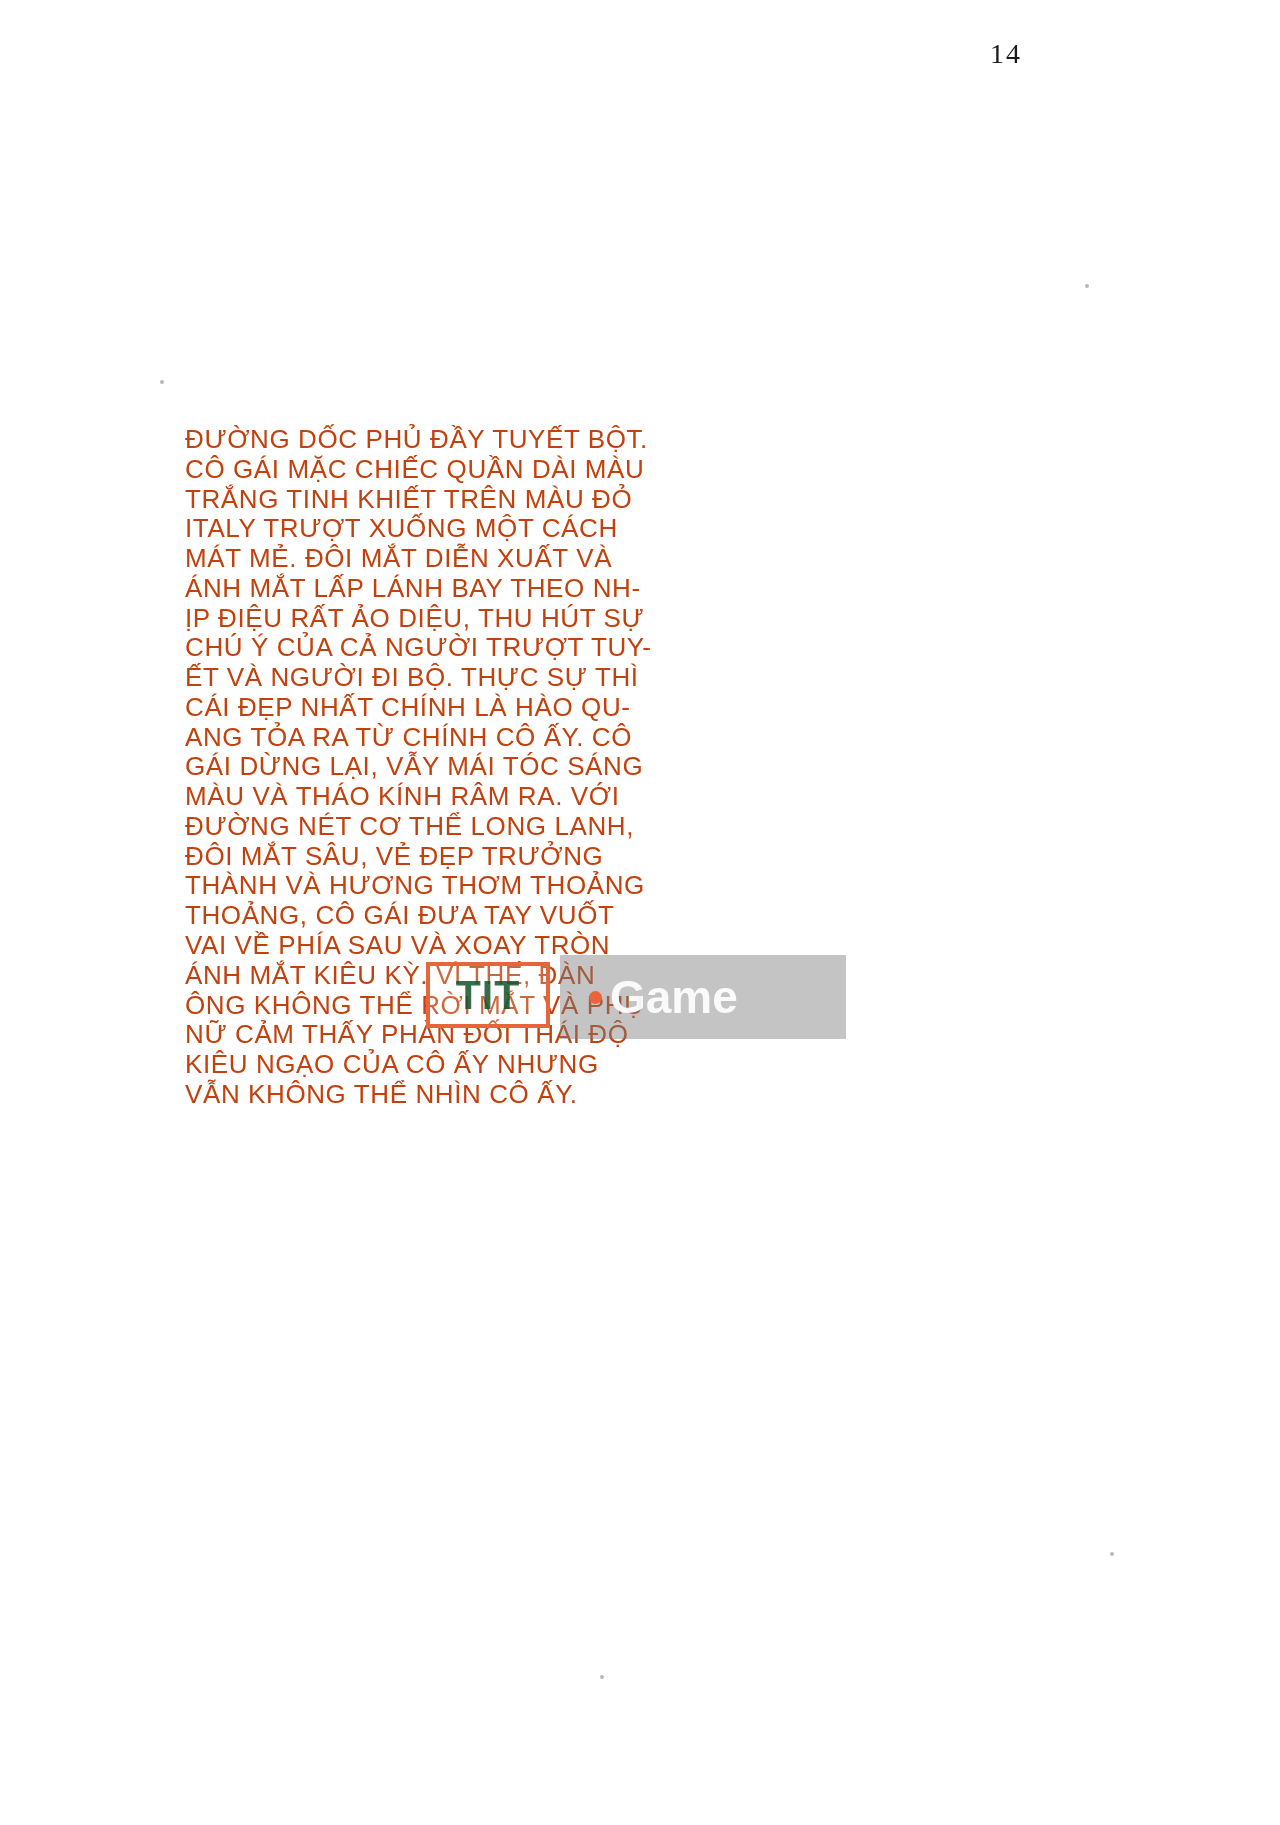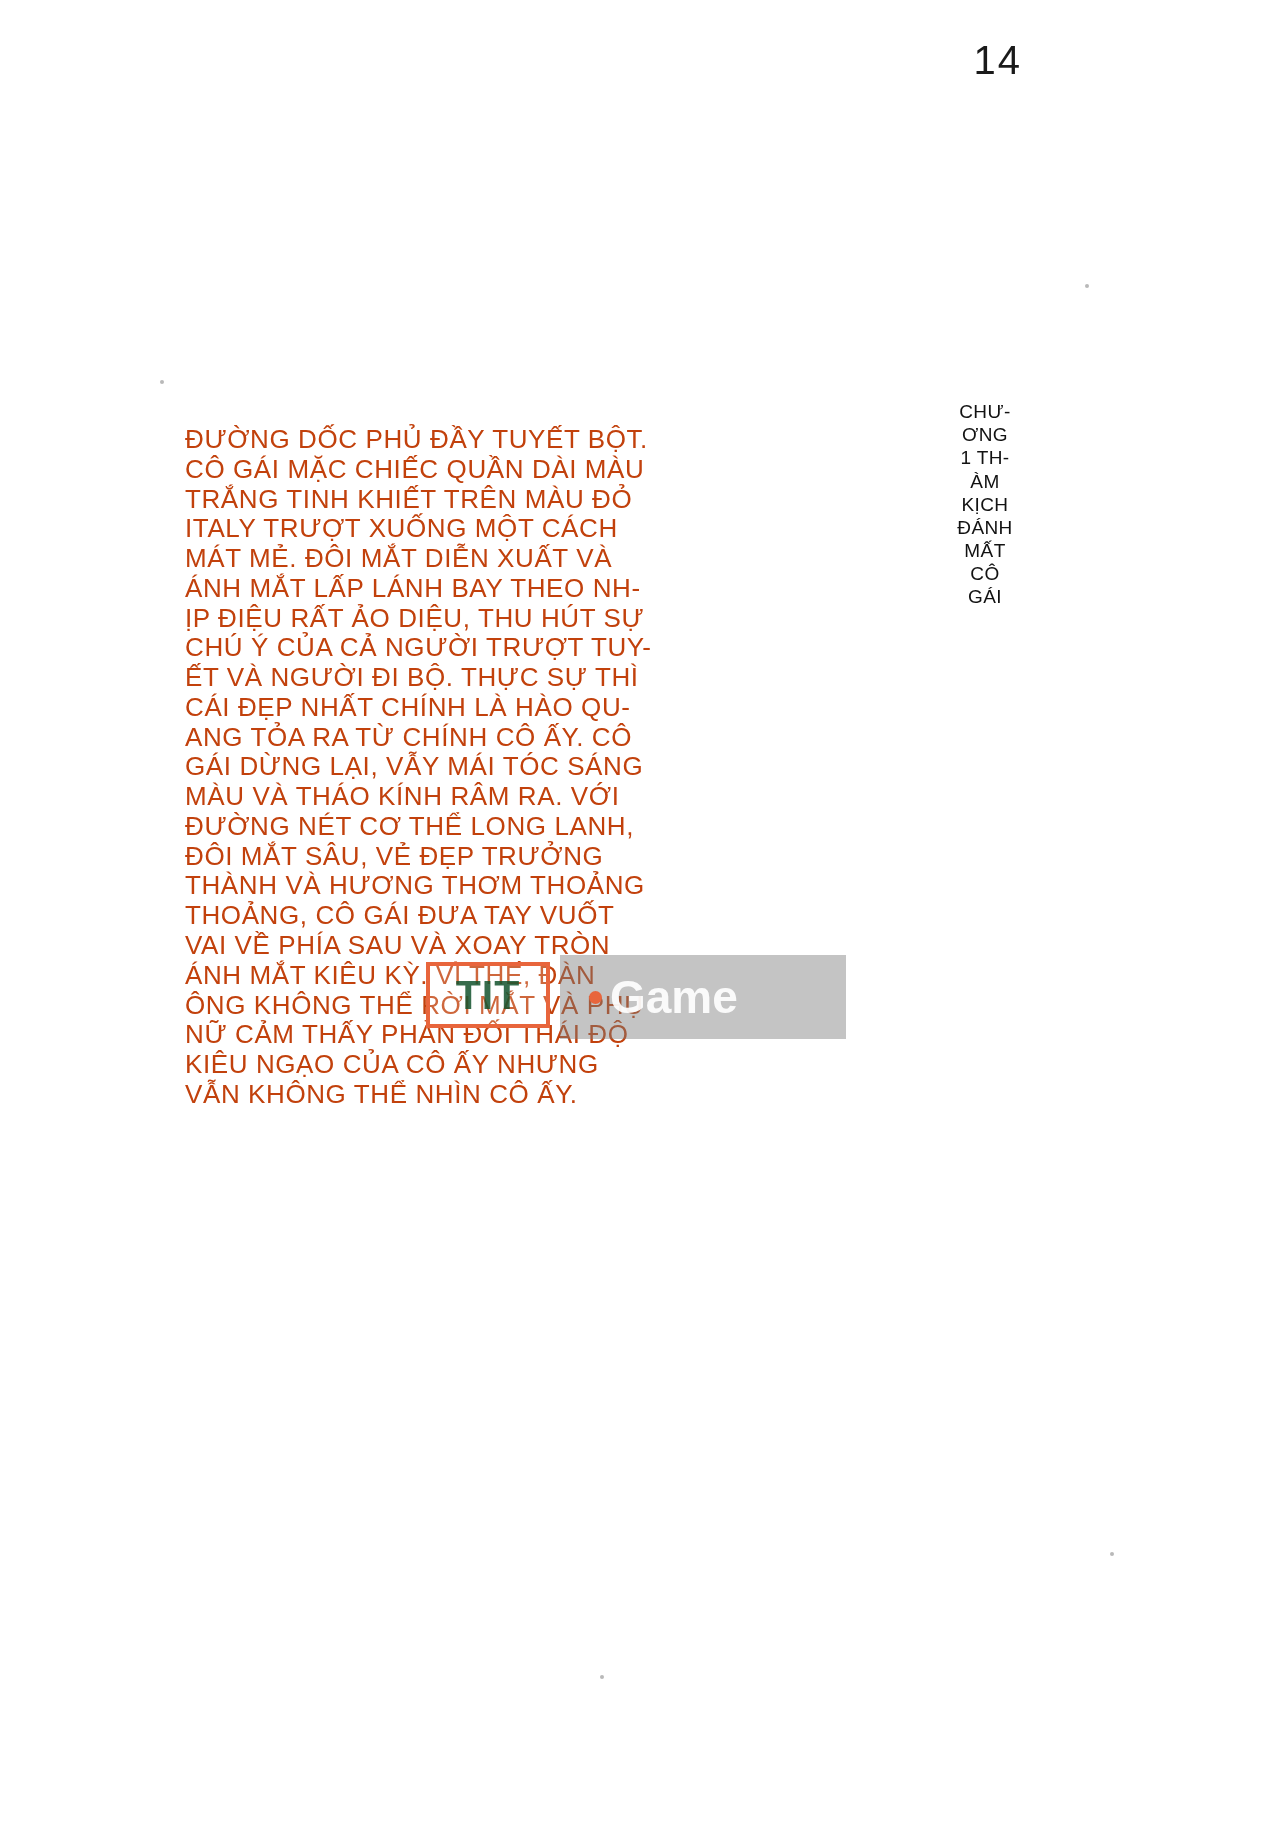--- a/index.html
+++ b/index.html
@@ -13,24 +13,24 @@
     height: 1825px;
     background: #ffffff;
     overflow: hidden;
     font-family: "Liberation Sans", sans-serif;
   }
   
   .page-number {
     position: absolute;
     top: 38px;
     right: 258px;
-    font-size: 40px;
+    font-size: 28px;
     color: #1a1a1a;
     letter-spacing: 2px;
-    font-family: Liberation Sans, sans-serif;
+    font-family: Liberation Serif, serif;
   }
   
   .narration {
     position: absolute;
     left: 185px;
     top: 425px;
     width: 620px;
     text-align: left;
     font-size: 26px;
     line-height: 1.145;
@@ -151,29 +151,20 @@
 ĐÔI MẮT SÂU, VẺ ĐẸP TRƯỞNG
 THÀNH VÀ HƯƠNG THƠM THOẢNG
 THOẢNG, CÔ GÁI ĐƯA TAY VUỐT
 VAI VỀ PHÍA SAU VÀ XOAY TRÒN
 ÁNH MẮT KIÊU KỲ. VÌ THẾ, ĐÀN
 ÔNG KHÔNG THỂ RỜI MẮT VÀ PHỤ
 NỮ CẢM THẤY PHẢN ĐỐI THÁI ĐỘ
 KIÊU NGẠO CỦA CÔ ẤY NHƯNG
 VẪN KHÔNG THỂ NHÌN CÔ ẤY.</div>
 
-  <div class="chapter-label">CHƯ-
-ƠNG
-1 TH-
-ÀM
-KỊCH
-ĐÁNH
-MẤT
-CÔ
-GÁI</div>
 
   <div class="watermark">
     <div class="wm-box">
       <div class="wm-left">
         <span class="wm-left-text">TIT</span>
       </div>
       <div class="wm-right">
         <span class="wm-dot"></span>
         <span class="wm-right-text">Game</span>
       </div>

